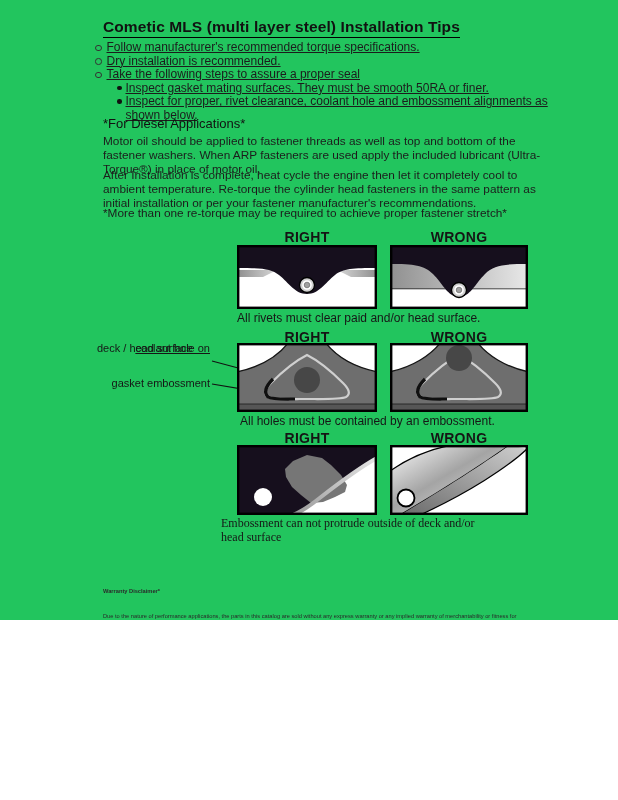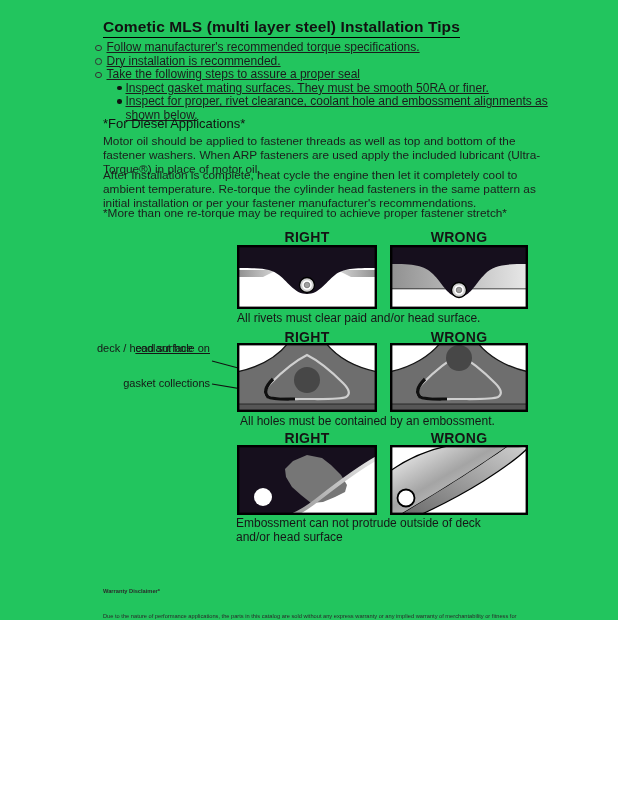--- a/index.html
+++ b/index.html
@@ -114,21 +114,21 @@
     </svg>
   </div>
 
   <div class="caption" style="left:237px;top:312px;">All rivets must clear paid and/or head surface.</div>
 
   <div class="dlabel" style="left:237px;top:329px;width:140px;">RIGHT</div>
   <div class="dlabel" style="left:390px;top:329px;width:138px;">WRONG</div>
 
   <div class="ann" style="top:342px;text-decoration:underline;">coolant hole on</div>
   <div class="ann" style="top:342px;text-align:center;">deck / head surface</div>
-  <div class="ann" style="top:377px;">gasket collections</div>
+  <div class="ann" style="top:377px;">gasket embossment</div>
 
   <div class="dbox" style="left:205px;top:355px;">
     <svg width="110" height="45" viewBox="0 0 110 45">
       <line x1="7" y1="6" x2="97" y2="30" stroke="#111" stroke-width="1.1"></line>
       <line x1="7" y1="29" x2="55" y2="37" stroke="#111" stroke-width="1.1"></line>
     </svg>
   </div>
 
   <div class="dbox" style="left:237px;top:343px;">
     <svg width="140" height="69" viewBox="0 0 140 69">
@@ -197,21 +197,21 @@
       <path d="M0 26 C20 12 40 4 62 0 L120 0 C100 14 58 42 10 70 L0 70 Z" fill="url(#gw)"></path>
       <path d="M0 26 C20 12 40 4 62 0" fill="none" stroke="#000" stroke-width="1.3"></path>
       <path d="M120 0 C100 14 58 42 10 70" fill="none" stroke="#000" stroke-width="1.3"></path>
       <path d="M120 0 L137 4 C118 22 78 48 30 70 L10 70 C58 42 100 14 120 0 Z" fill="url(#ge)"></path>
       <path d="M137 4 C118 22 78 48 30 70" fill="none" stroke="#000" stroke-width="1.2"></path>
       <circle cx="16" cy="53" r="8.5" fill="#ffffff" stroke="#000" stroke-width="1.8"></circle>
       <rect x="1.2" y="1.2" width="135.6" height="67.6" fill="none" stroke="#000" stroke-width="2.4"></rect>
     </svg>
   </div>
 
-  <div class="caption" style="left:236px;top:517px;width:272px;">Embossment can not protrude outside of deck and/or head surface</div>
+  <div class="caption" style="left:221px;top:517px;width:272px;font-family:Liberation Serif, serif;">Embossment can not protrude outside of deck and/or head surface</div>
 
   <div class="legal">
     <div class="head">Warranty Disclaimer*</div>
     <div class="lp">Due to the nature of performance applications, the parts in this catalog are sold without any express warranty or any implied warranty of merchantability or fitness for a particular purpose.  Cometic Gasket Inc., shall not, under any circumstances, be liable for any special, incidental or consequential damages, including, person, party or property, but not limited to, damage, or loss of property or equipment, loss of profits or revenue, cost of purchased or replacement goods, or claims of customers of the purchase, which may arise and/or result from sale, installation or use of these parts.  Installation of these parts could adversely affect the motor manufacturers warranty coverage.</div>
     <div class="lp">VENUE-The agreed upon venue, in the event of dispute whatsoever between the parties, whether instituted by either party, including, but not limited to, contract terms, payment terms, delivery, type, defects, sufficiency of product, shall be the Court of Common Pleas, Lake County, Ohio or the Painesville Municipal Court, Lake County, Ohio, depending on the amount in controversy.</div>
     <div class="lp tight">This agreement shall be governed by and construed under the laws of the State of Ohio.</div>
     <div class="lp">All prices and terms are subject to change without notice.</div>
     <div class="lp">Terms COD- Secured with a completed dealer/jobber application on File, COD-Company check with a current credit card number on file.  Open accounts may be established by well rated firms.  A credit application is available upon request.  Open accounts are due payable Net 30 days from date of invoice.  No statement will be sent.  If an account becomes 60 or more days past due, it is subject to being placed on credit hold.  No orders will be shipped or new orders accepted until past due balance is paid.  If an account becomes 90 or more days past due, it is subject to being placed for collections.  All costs of collection are the responsibility of the customer, including attorney fees, court costs, and other expenses of litigation.</div>
     <div class="lp">Returns- Authorized (RGA) must be obtained in advance on all returns.  A packing slip or invoice number must accompany the merchandise.  No returns after 30 days from invoice date.  All returns are subject to a 25% restocking charge.  All custom designed and custom manufactured gaskets are non-returnable.</div>
     

